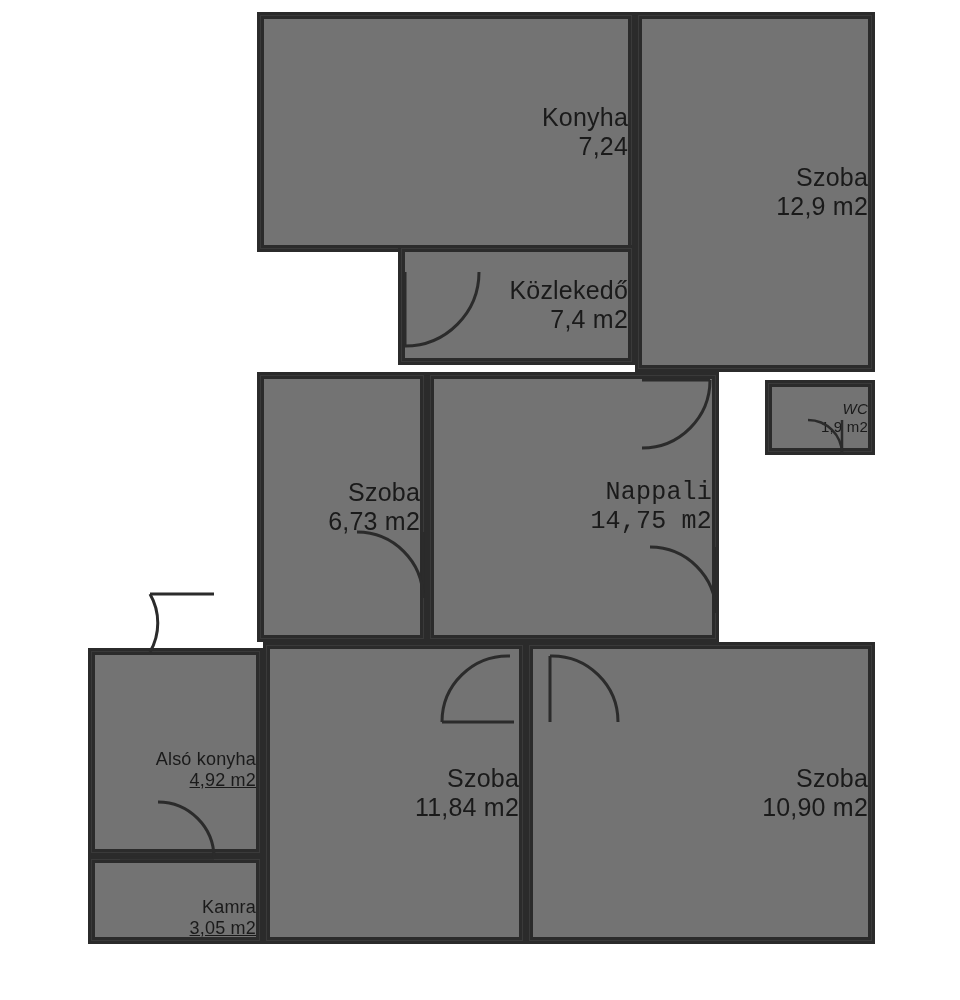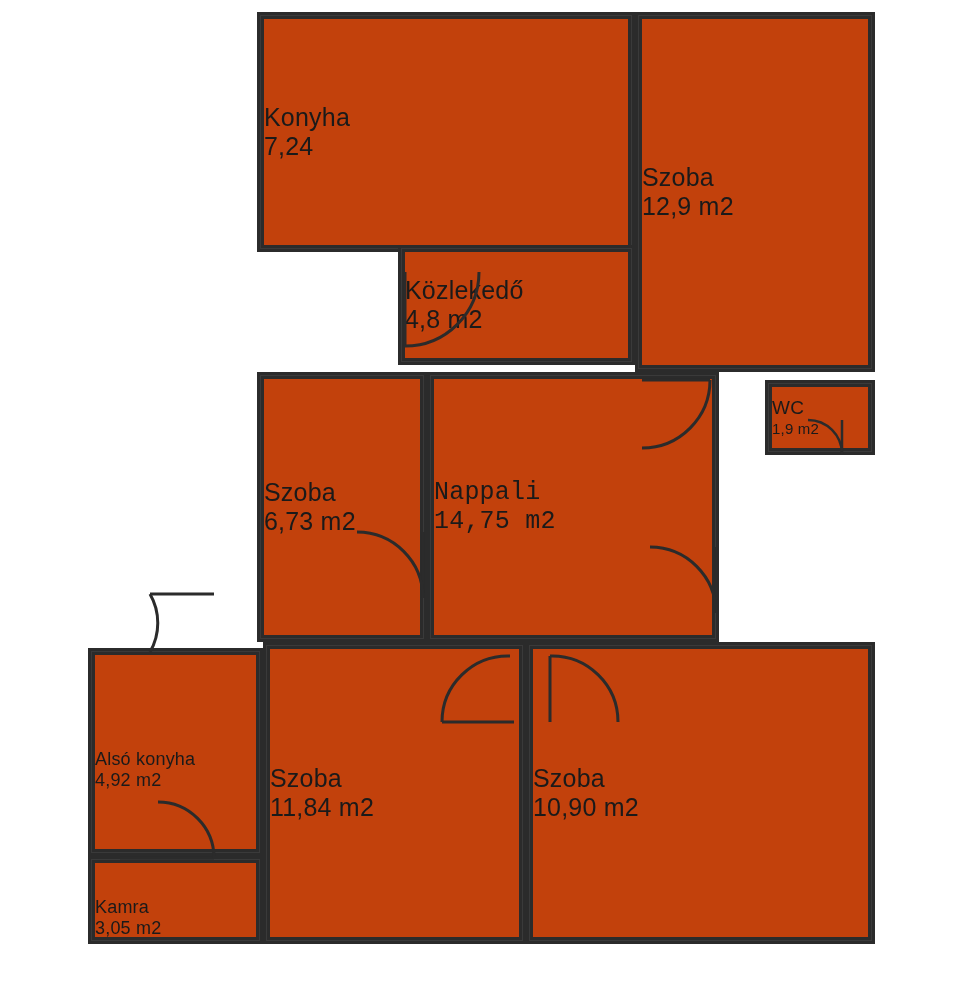--- a/index.html
+++ b/index.html
@@ -20,24 +20,24 @@
     width: 960px;
     height: 1000px;
     background: #ffffff;
   }
 
   
   .room {
     position: absolute;
     box-sizing: border-box;
     border: 7px solid #2b2b2b;
-    background: #c2410c;
+    background: #737373;
     display: flex;
     flex-direction: column;
-    align-items: flex-start;
+    align-items: flex-end;
     justify-content: center;
     text-align: center;
     line-height: 1.18;
   }
   
   .room::after {
     content: "";
     position: absolute;
     left: -4px; top: -4px; right: -4px; bottom: -4px;
     border: 1px solid #3a3a3a;
@@ -45,22 +45,22 @@
   }
   .room .rname {
     font-size: 25px;
     letter-spacing: .2px;
   }
   .room .rarea {
     font-size: 25px;
     letter-spacing: .2px;
   }
   .room.small .rname { font-size: 18px; margin-top: 36px; }
-  .room.small .rarea { font-size: 18px; }
-  .room.tiny .rname { font-size: 19px; }
+  .room.small .rarea { font-size: 18px; text-decoration: underline; }
+  .room.tiny .rname { font-size: 15px; font-style: italic; }
   .room.tiny .rarea { font-size: 15px; }
 
   
   .room { z-index: 2; }
 
   
   .door {
     position: absolute;
     z-index: 5;
     pointer-events: none;
@@ -94,21 +94,21 @@
     <div class="rarea">7,24</div>
   </div>
 
   <div class="room" style="left:635px; top:12px; width:240px; height:360px;">
     <div class="rname">Szoba</div>
     <div class="rarea">12,9 m2</div>
   </div>
 
   <div class="room" style="left:398px; top:245px; width:237px; height:120px;">
     <div class="rname">Közlekedő</div>
-    <div class="rarea">4,8 m2</div>
+    <div class="rarea">7,4 m2</div>
   </div>
 
   <div class="room" style="left:257px; top:372px; width:170px; height:270px;">
     <div class="rname">Szoba</div>
     <div class="rarea">6,73 m2</div>
   </div>
 
   <div class="room" style="left:427px; top:372px; width:292px; height:270px;font-family:Liberation Mono, monospace;">
     <div class="rname">Nappali</div>
     <div class="rarea">14,75 m2</div>

